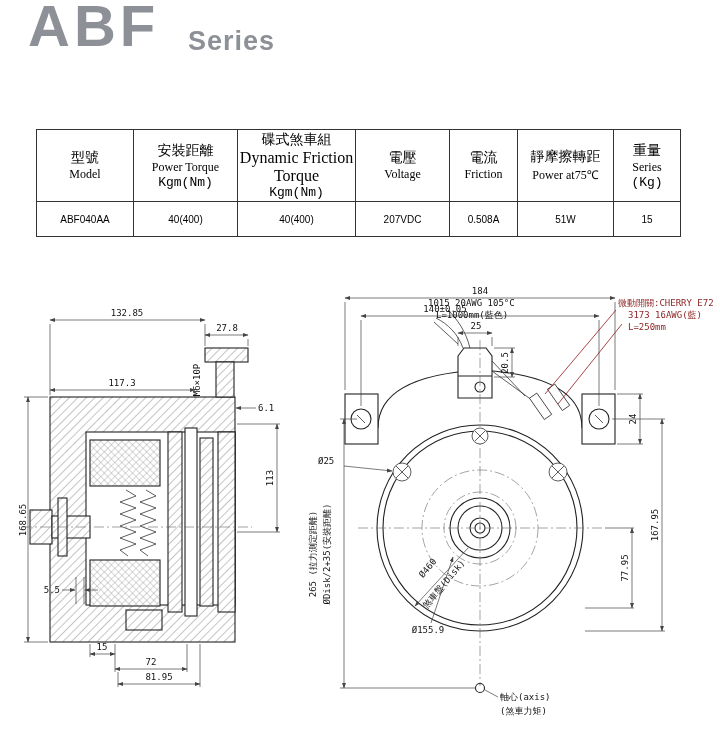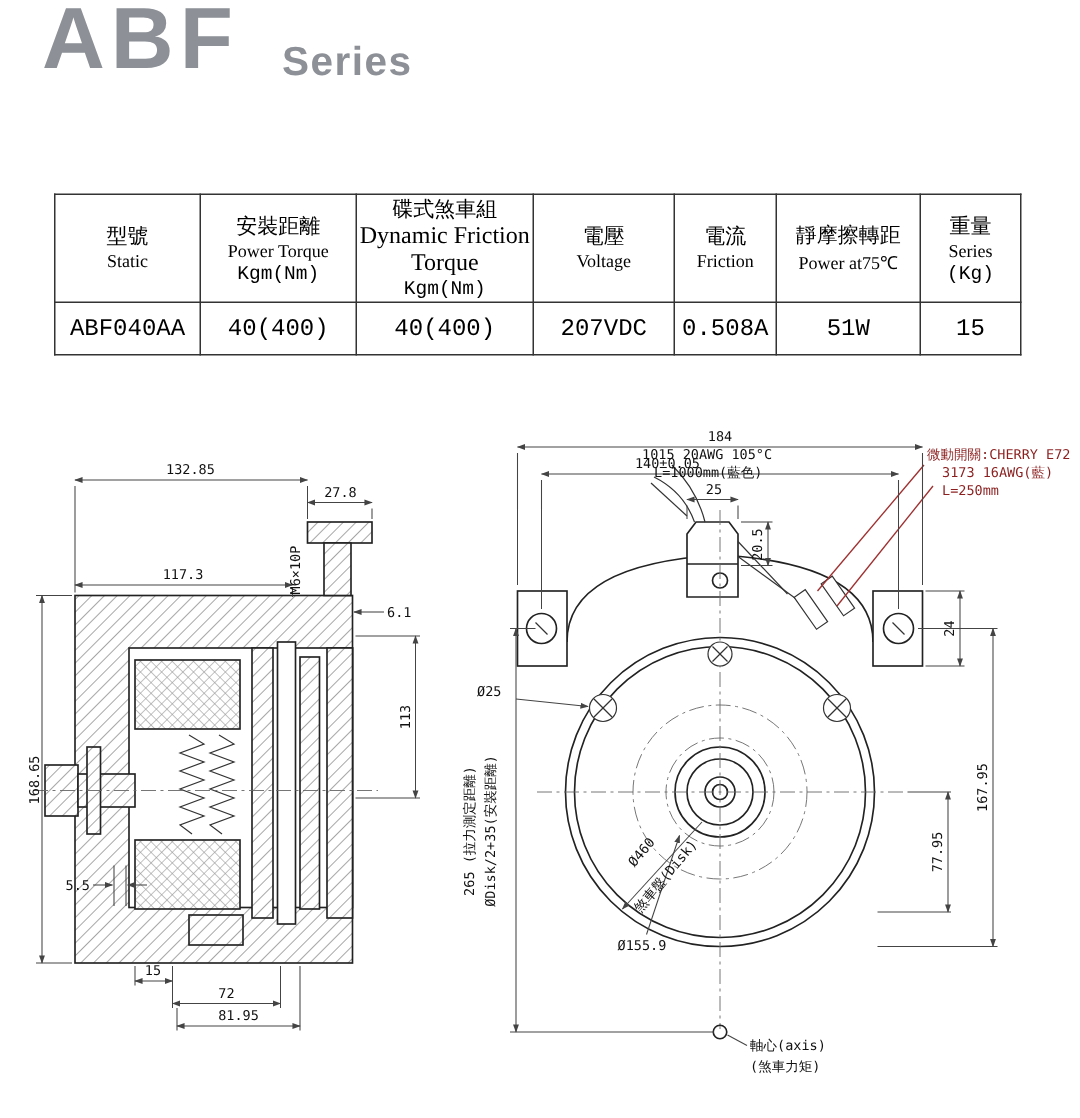--- a/index.html
+++ b/index.html
@@ -7,21 +7,21 @@
   body{background:#fff;font-family:"Liberation Sans",sans-serif;position:relative;overflow:hidden}
   .page{position:absolute;inset:0;background:#fff}
   .brand{position:absolute;left:28px;top:-8px;font-size:58px;font-weight:bold;color:#8d9197;letter-spacing:4px}
   .series{position:absolute;left:188px;top:26px;font-size:27px;font-weight:bold;color:#8d9197;letter-spacing:1px}
   .banner{position:absolute;left:30px;top:57px;width:668px;height:26px;
           background:linear-gradient(90deg,#6d8cec 0%,#8fabf3 45%,#d9e4fb 100%);
           color:#141a78;font-size:15px;font-weight:bold;line-height:26px;padding-left:8px}
   table.spec{position:absolute;left:36px;top:129px;border-collapse:collapse;table-layout:fixed}
   .spec th,.spec td{border:1px solid #333;text-align:center;vertical-align:middle;color:#000;background:#fff}
   .spec th{height:62px;font-weight:normal;padding:1px}
-  .spec td{height:35px;font-size:16px;font-family:Liberation Mono, monospace}
+  .spec td{height:35px;font-size:10px;font-family:Liberation Sans, sans-serif}
   .zh{font-size:14px;font-family:"Liberation Sans",sans-serif}
   .en{font-size:12px;font-family:"Liberation Serif",serif}
   .en.small{font-size:16px}
   .sub{font-size:13px;font-family:Liberation Mono, monospace}
   svg.ld{position:absolute;left:18px;top:292px}
   svg.rd{position:absolute;left:300px;top:276px}
   svg text{font-family:"DejaVu Sans Mono",monospace;font-size:9px;fill:#111}
   .dt{text-anchor:middle}
   .dts{text-anchor:start}
   .dte{text-anchor:end}
@@ -47,21 +47,21 @@
         <col style="width:118px">
       <col style="width:94px">
         <col style="width:68px">
         <col style="width:96px">
         <col style="width:67px">
     </colgroup>
     <thead>
       <tr>
         <th>
           <div class="zh">型號</div>
-          <div class="en">Static</div>
+          <div class="en">Model</div>
         </th>
         <th>
           <div class="zh">安裝距離</div>
           <div class="en">Power Torque</div>
           <div class="sub">Kgm(Nm)</div>
         </th>
         <th>
           <div class="zh">碟式煞車組</div>
           <div class="en small">Dynamic Friction Torque</div>
           <div class="sub">Kgm(Nm)</div>

